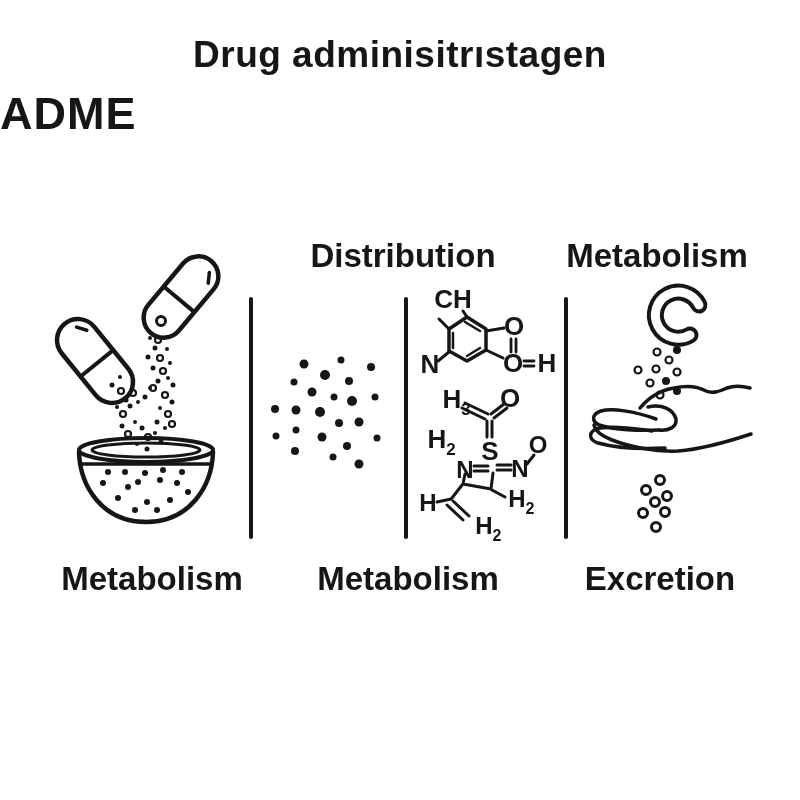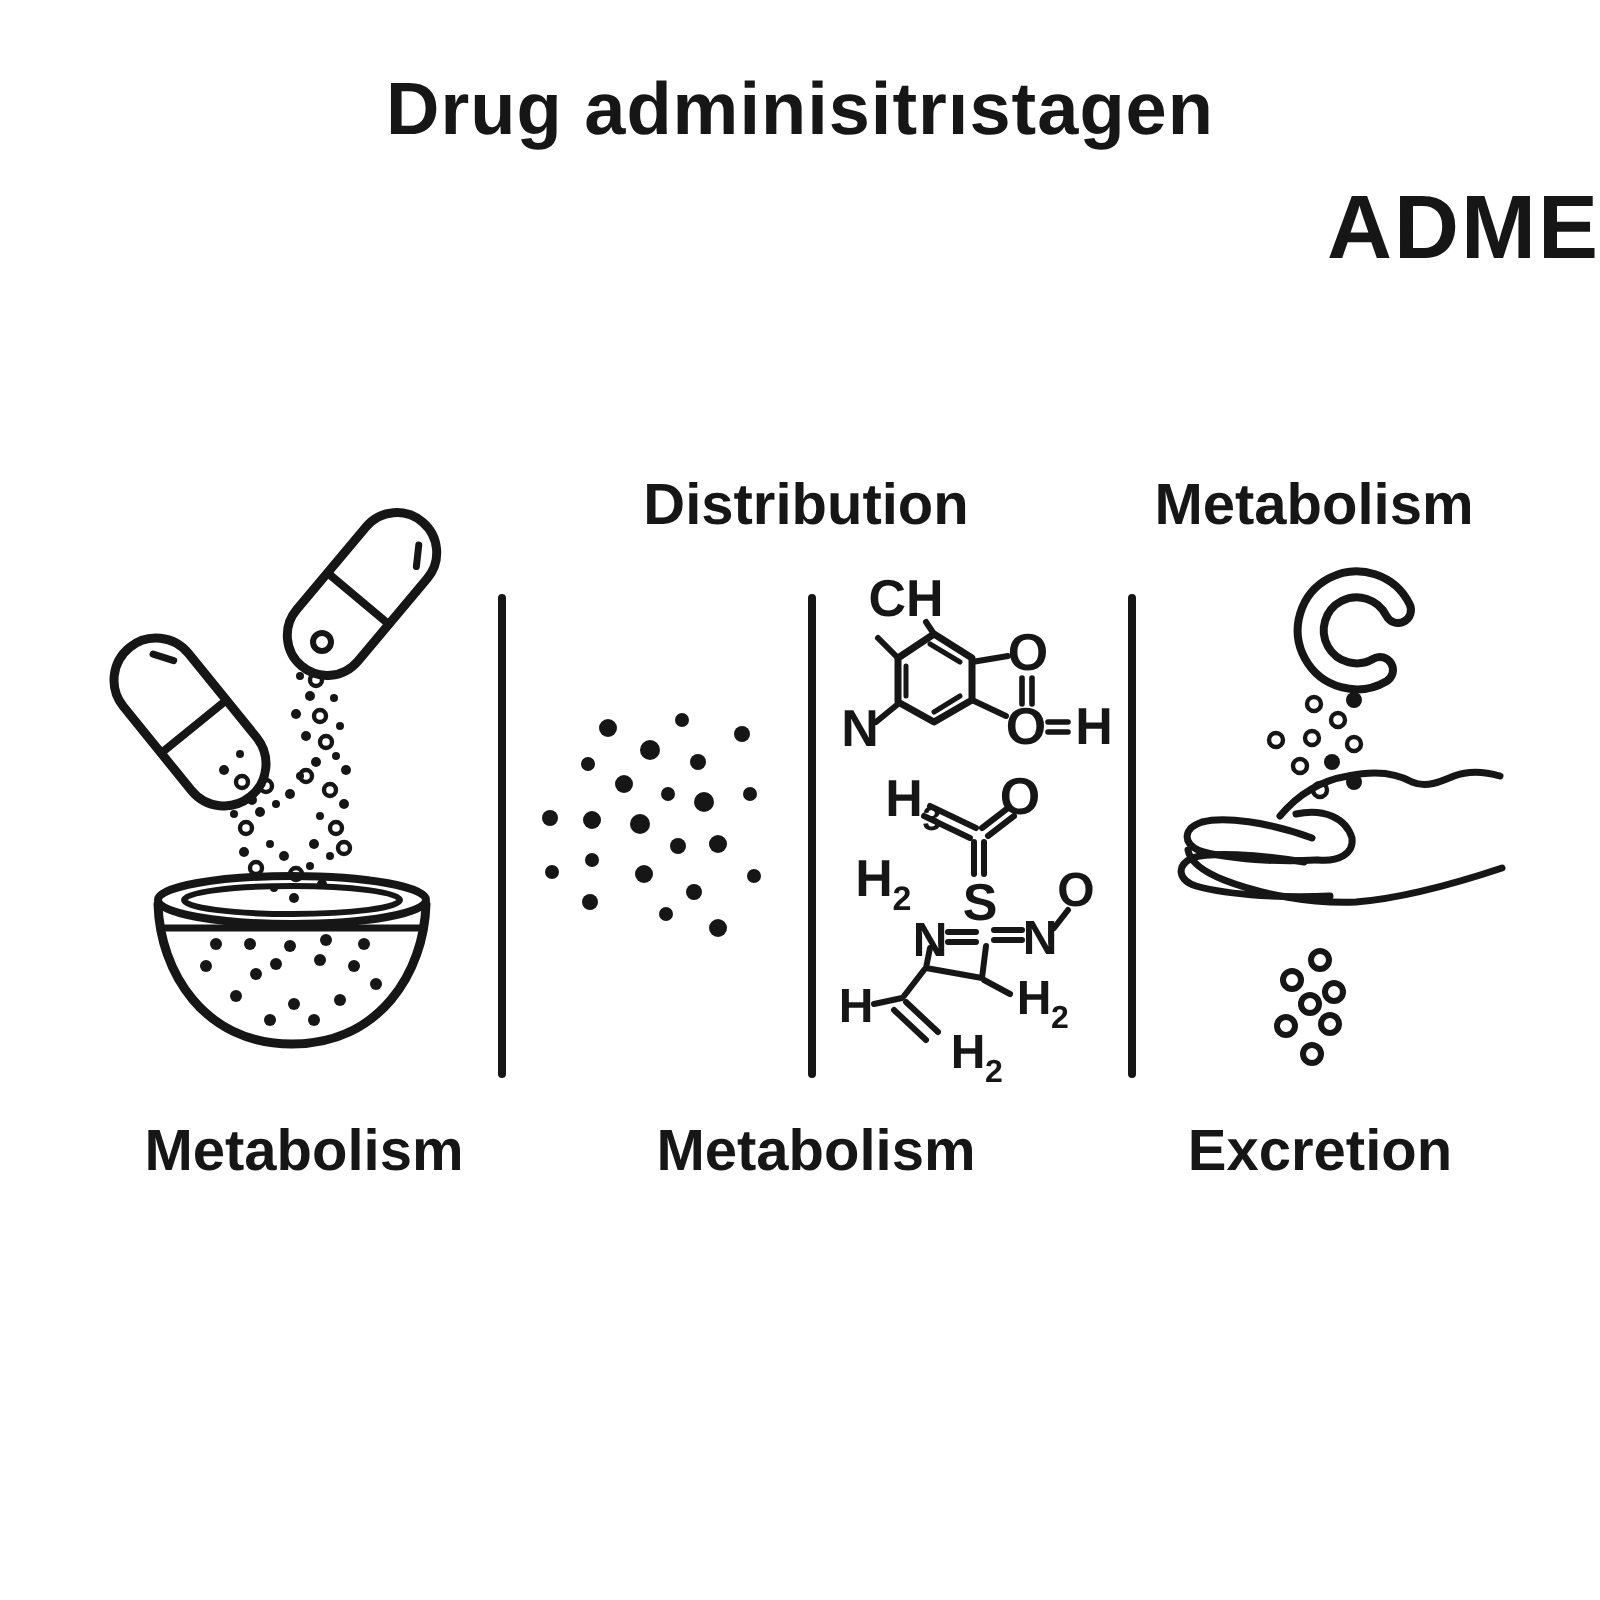--- a/index.html
+++ b/index.html
@@ -7,25 +7,25 @@
   .canvas {
     position:relative; width:800px; height:792px;
     background:var(--bg); color:var(--ink);
     font-family:"Liberation Sans", sans-serif; overflow:hidden;
   }
   .title {
     position:absolute; left:0; right:0; top:34px; text-align:center;
     font-size:37px; font-weight:700; letter-spacing:.5px;
   }
   .subtitle {
-    position:absolute; left:0; right:0; top:88px; text-align:right;
-    font-size:45px; font-weight:700; letter-spacing:1px;padding-left:12px;
+    position:absolute; left:0; right:0; top:88px; text-align:left;
+    font-size:45px; font-weight:700; letter-spacing:1px;
   }
   .lbl {
-    position:absolute; font-size:29px; font-weight:700; white-space:nowrap;
+    position:absolute; font-size:33px; font-weight:700; white-space:nowrap;
     transform:translateX(-50%);
   }
   .lbl-distribution { left:403px; top:237px; }
   .lbl-metabolism-top { left:657px; top:237px; }
   .lbl-absorption { left:152px; top:560px; }
   .lbl-metabolism-bottom { left:408px; top:560px; }
   .lbl-excretion { left:660px; top:560px; }
   svg.illustration { position:absolute; inset:0; }
   .stroke { fill:none; stroke:var(--ink); stroke-linecap:round; stroke-linejoin:round; }
   .fillw { fill:#fff; stroke:var(--ink); stroke-linecap:round; stroke-linejoin:round; }

